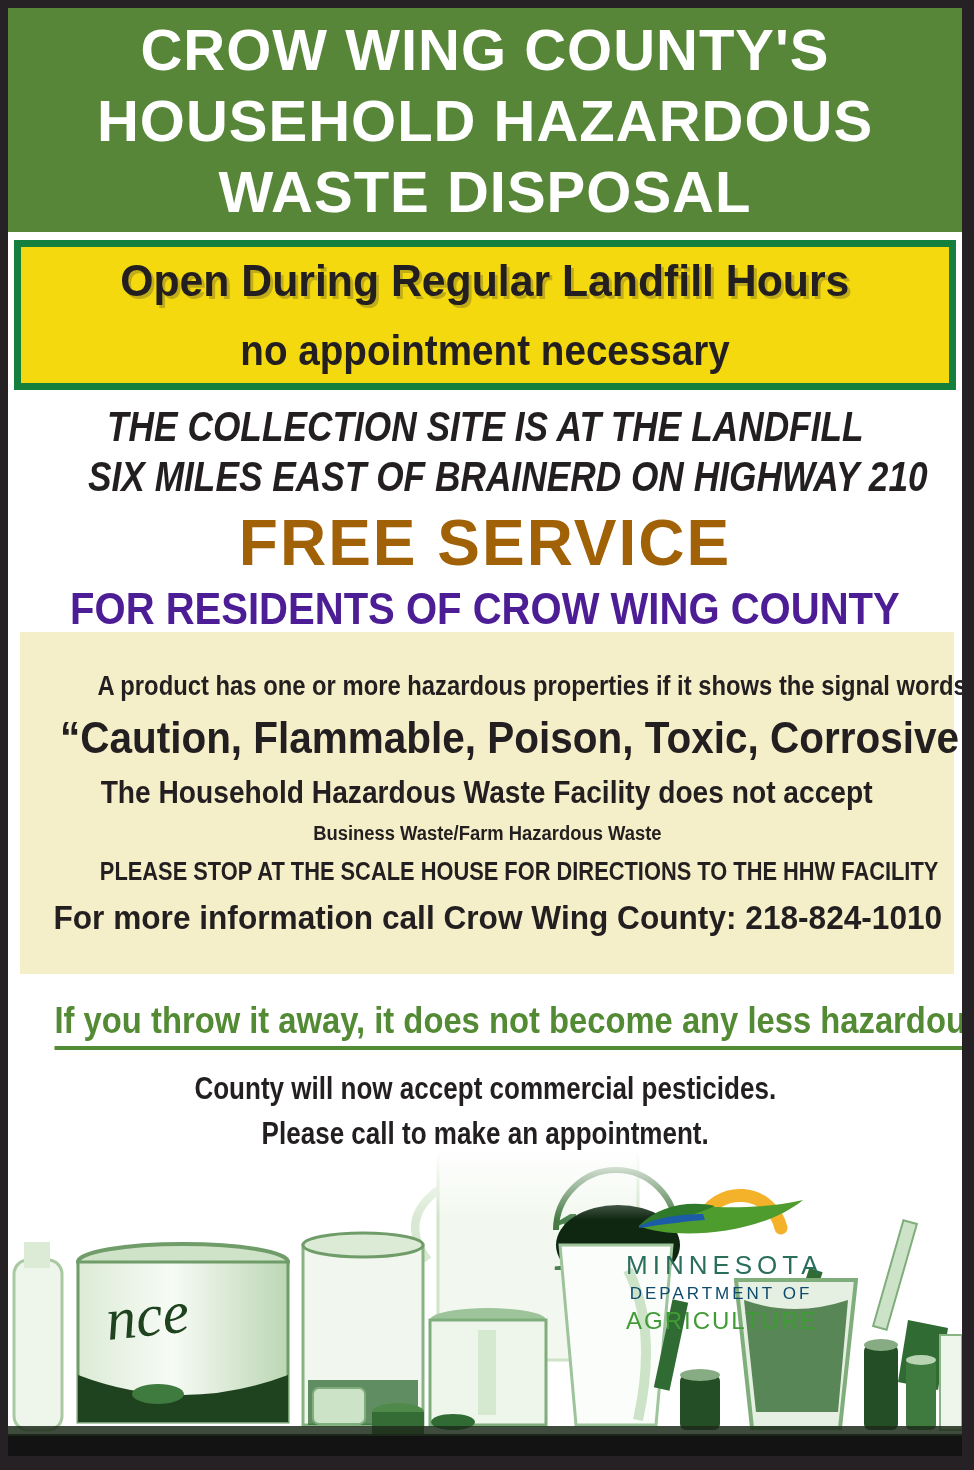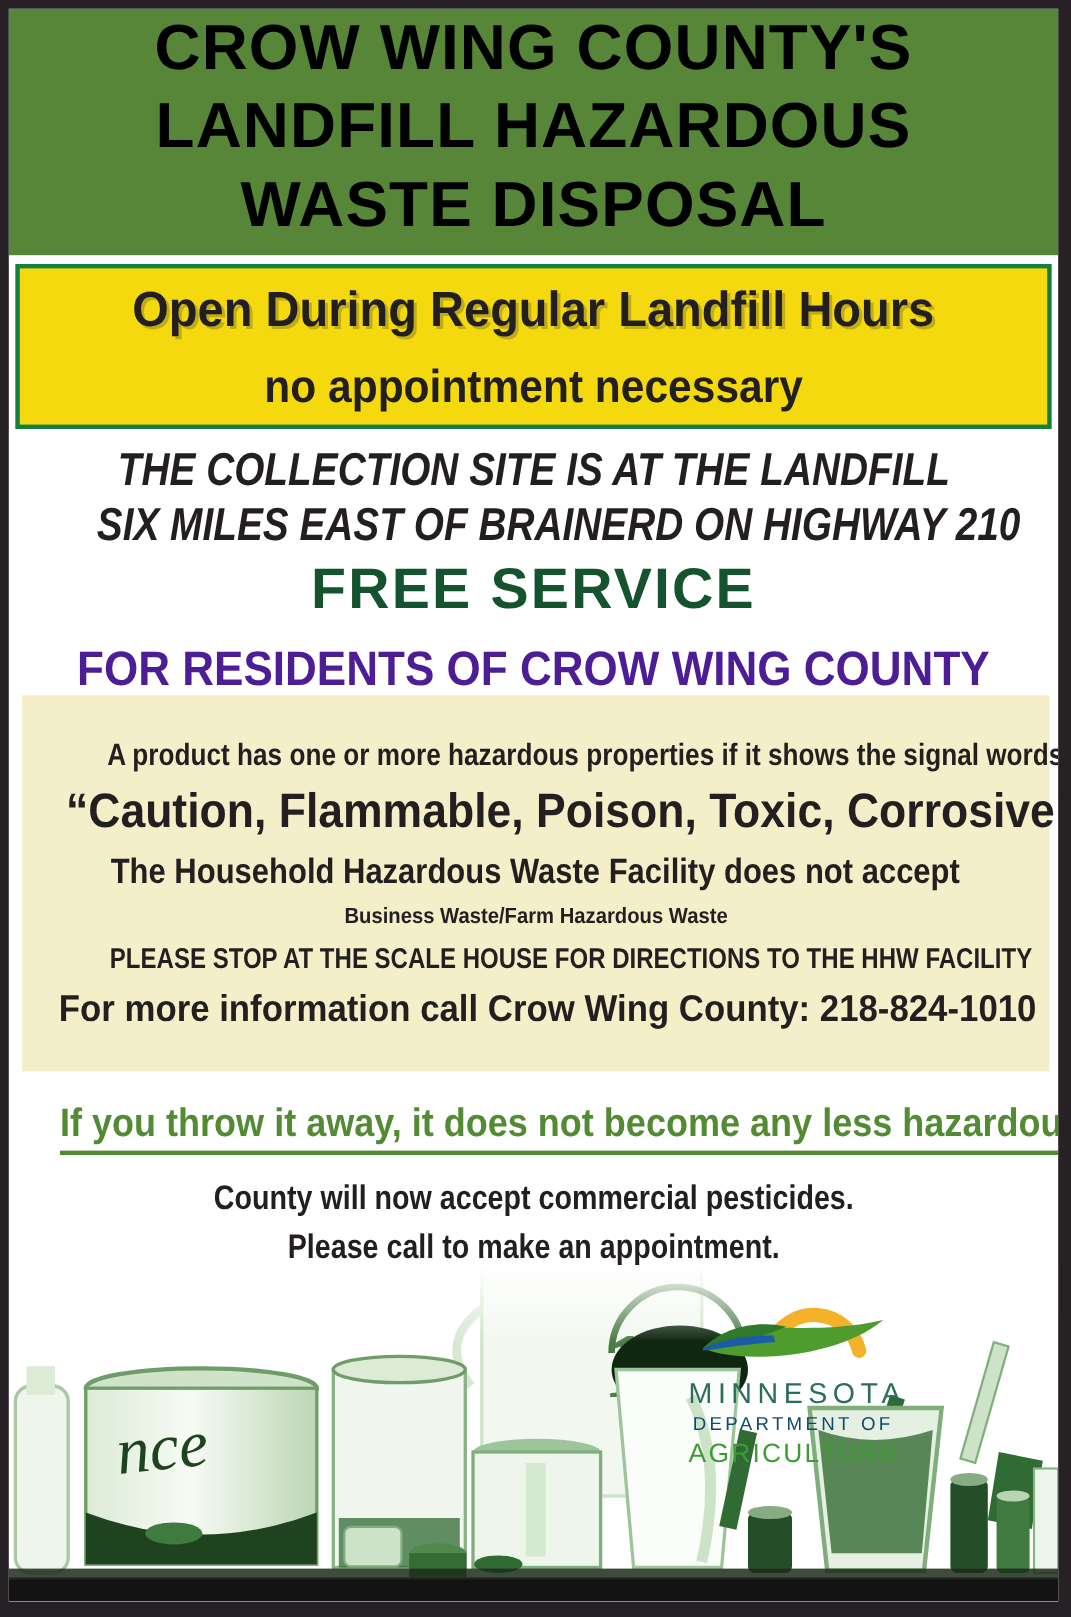--- a/index.html
+++ b/index.html
@@ -13,38 +13,38 @@
     border-bottom-width:14px;
     overflow:hidden;
     font-family:"Liberation Sans","DejaVu Sans",sans-serif;
     color:#231f20;
   }
   .abs{position:absolute;left:0;right:0;text-align:center;}
   .sx{display:inline-block;transform-origin:50% 50%;white-space:nowrap;}
 
   
   .masthead{
-    top:0;height:224px;background:#578638;color:#000000;
-    display:flex;flex-direction:column;
+    top:0;height:224px;background:#578638;color:#ffffff;
+    display:flex;flex-direction:column;justify-content:center;
     font-weight:800;font-size:58px;line-height:71px;letter-spacing:1px;
   }
   
   .hours{
     top:232px;left:6px;right:6px;height:150px;
-    background:#f5d90f;border:4px solid #15803d;box-sizing:border-box;
+    background:#f5d90f;border:7px solid #15803d;box-sizing:border-box;
     display:flex;flex-direction:column;justify-content:center;gap:20px;
   }
   .hours-title{font-size:45px;font-weight:800;letter-spacing:0;
     text-shadow:3px 3px 0 rgba(70,70,50,.30);}
   .hours-sub{font-size:42px;font-weight:600;}
 
   .location{top:394px;font-weight:800;font-size:42px;line-height:50px;font-style:italic;}
   .location .sx{transform:scaleX(.84);}
 
-  .free-title{top:498px;color:#14532d;font-weight:800;font-size:52px;letter-spacing:2px;}
+  .free-title{top:498px;color:#a16207;font-weight:800;font-size:64px;letter-spacing:2px;}
   .free-sub{top:576px;color:#4c1d95;font-weight:800;font-size:44px;}
   .free-sub .sx{transform:scaleX(.91);}
 
   
   .info-box{
     top:624px;left:12px;width:934px;height:342px;
     background:#f5efc9;box-sizing:border-box;
     display:flex;flex-direction:column;justify-content:center;
     text-align:center;gap:11px;
   }
@@ -81,21 +81,21 @@
 
   .photo{position:absolute;left:0;bottom:0;width:954px;height:306px;z-index:1;}
 </style>
 </head>
 <body>
 
 <div class="page">
 
   <div class="abs masthead">
     <div><span class="sx">CROW WING COUNTY'S</span></div>
-    <div><span class="sx">LANDFILL HAZARDOUS</span></div>
+    <div><span class="sx">HOUSEHOLD HAZARDOUS</span></div>
     <div><span class="sx">WASTE DISPOSAL</span></div>
   </div>
 
   <div class="abs hours">
     <div class="hours-title"><span class="sx" style="transform:scaleX(.95)">Open During Regular Landfill Hours</span></div>
     <div class="hours-sub"><span class="sx" style="transform:scaleX(.92)">no appointment necessary</span></div>
   </div>
 
   <div class="abs location">
     <div><span class="sx">THE COLLECTION SITE IS AT THE LANDFILL</span></div>

